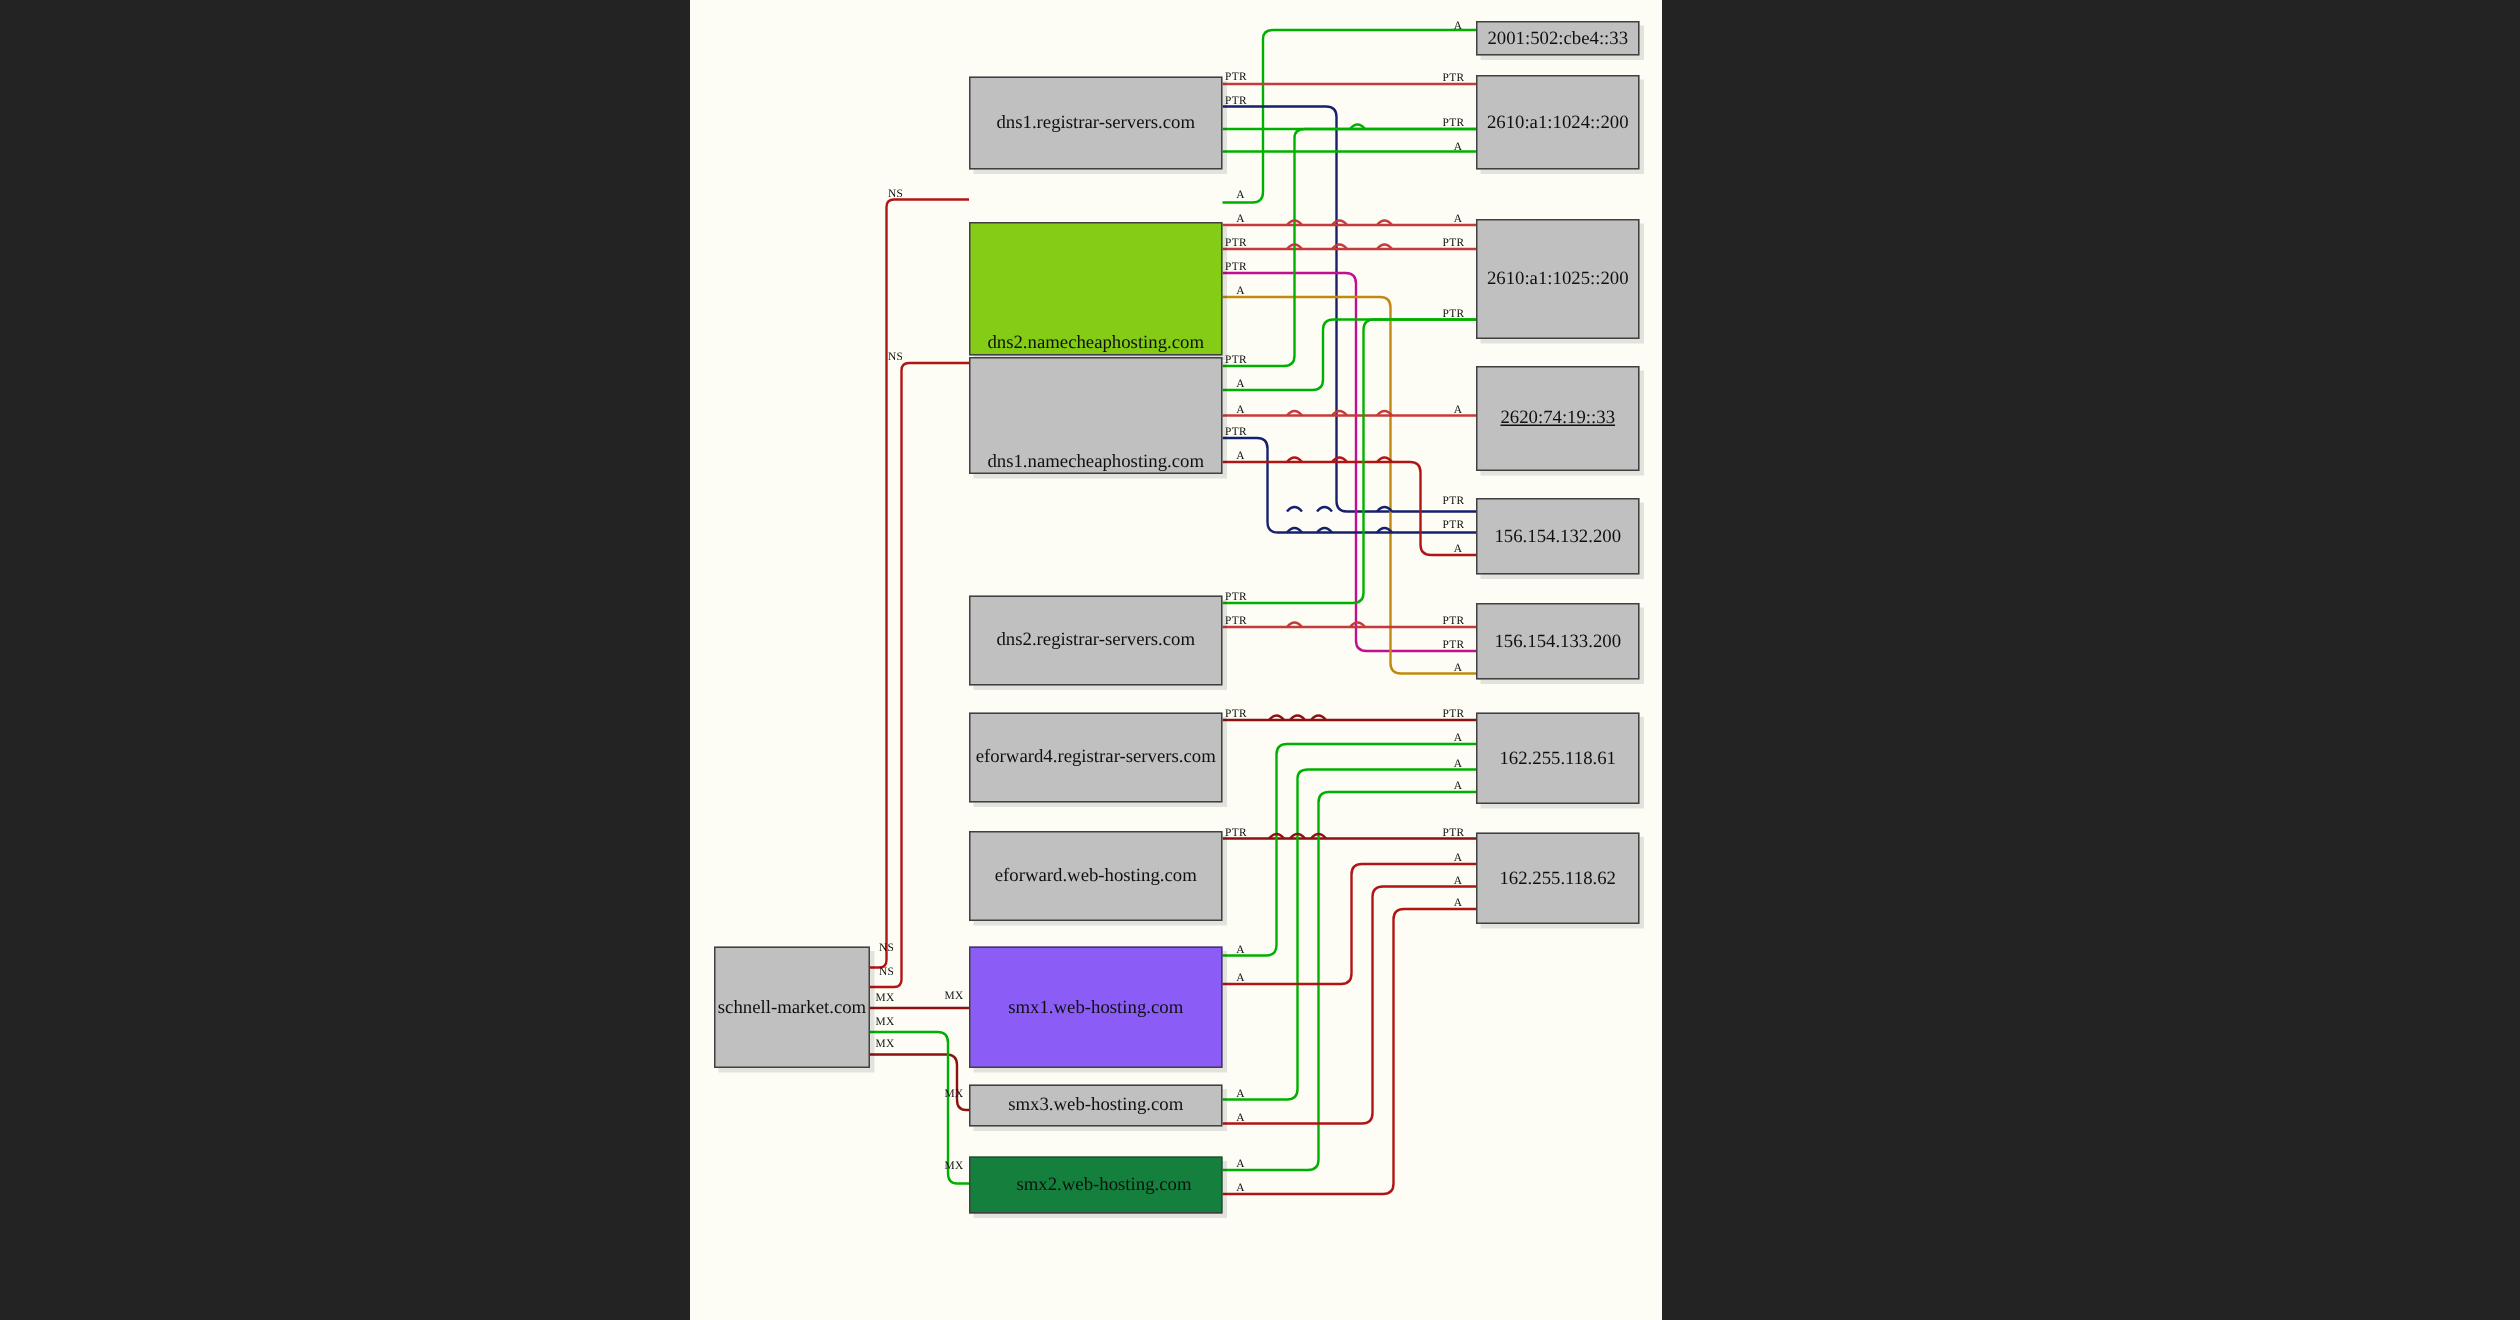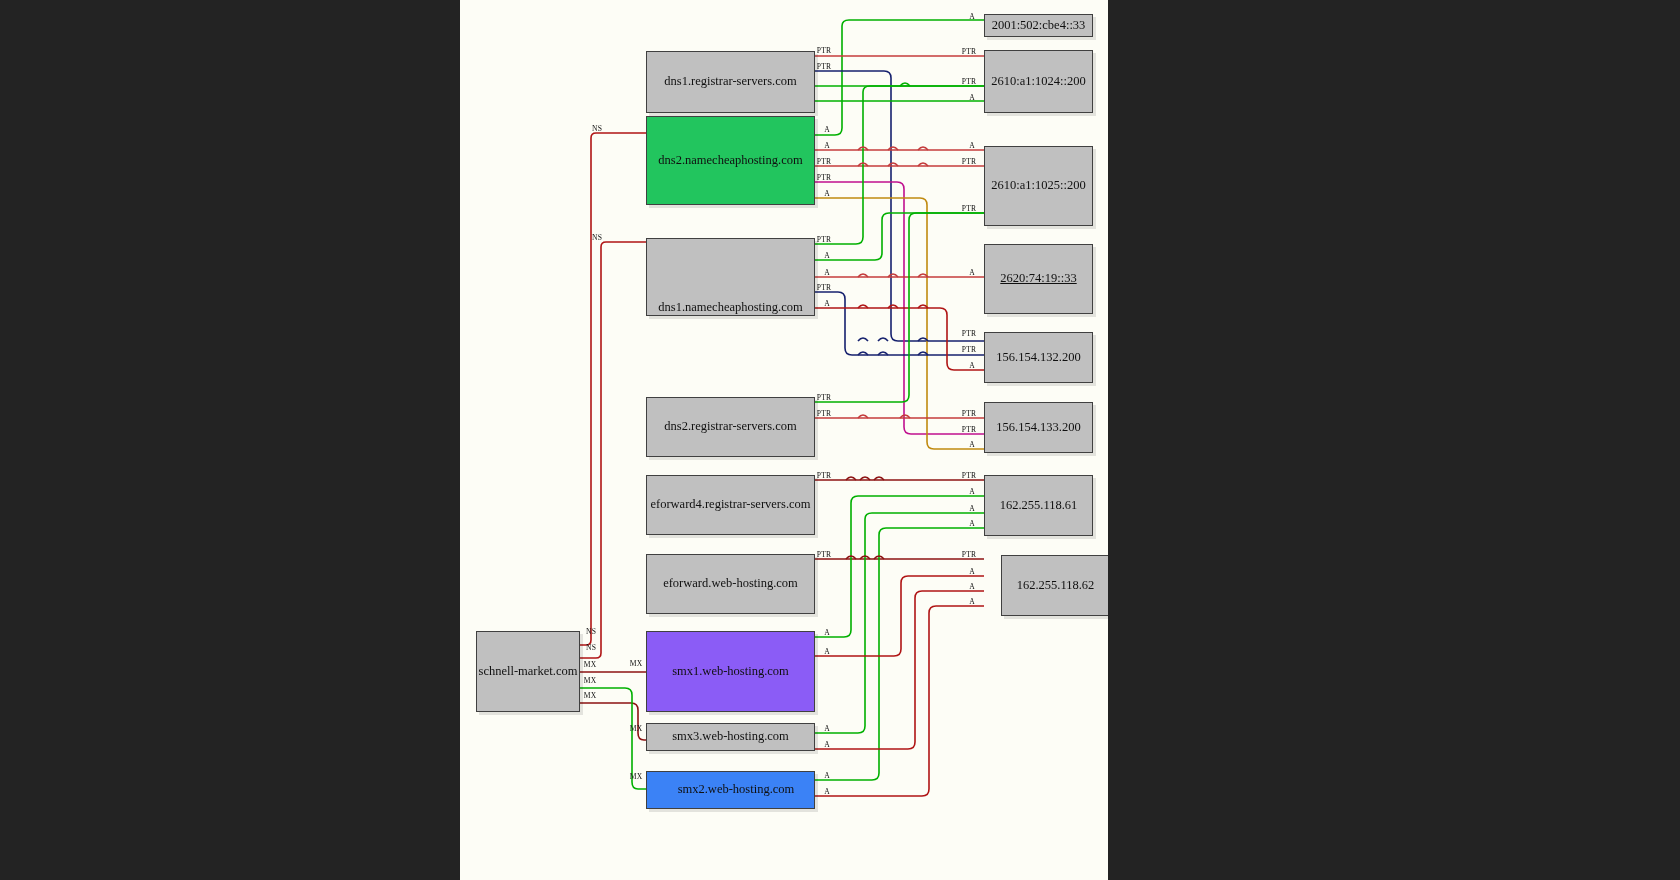--- a/index.html
+++ b/index.html
@@ -110,42 +110,42 @@
       </g>
     </svg>
 
     <div id="nodes-layer">
         <div class="node" style="left: 16px; top: 631px; width: 104px; height: 81px; background: rgb(192, 192, 192); border-color: rgb(64, 64, 64);">
           <span>schnell-market.com</span>
         </div>
         <div class="node" style="left: 186px; top: 51px; width: 169px; height: 62px; background: rgb(192, 192, 192); border-color: rgb(64, 64, 64);">
           <span>dns1.registrar-servers.com</span>
         </div>
-        <div class="node" style="left: 186px; top: 116px; width: 169px; height: 89px; background: #22c55e; border-color: rgb(64, 64, 64);">
+        <div class="node" style="left: 186px; top: 148px; width: 169px; height: 89px; background: #84cc16; border-color: rgb(64, 64, 64); align-items: flex-end;">
           <span>dns2.namecheaphosting.com</span>
         </div>
         <div class="node" style="left: 186px; top: 238px; width: 169px; height: 78px; background: rgb(192, 192, 192); border-color: rgb(64, 64, 64); align-items: flex-end;">
           <span>dns1.namecheaphosting.com</span>
         </div>
         <div class="node" style="left: 186px; top: 397px; width: 169px; height: 60px; background: rgb(192, 192, 192); border-color: rgb(64, 64, 64);">
           <span>dns2.registrar-servers.com</span>
         </div>
         <div class="node" style="left: 186px; top: 475px; width: 169px; height: 60px; background: rgb(192, 192, 192); border-color: rgb(64, 64, 64);">
           <span>eforward4.registrar-servers.com</span>
         </div>
         <div class="node" style="left: 186px; top: 554px; width: 169px; height: 60px; background: rgb(192, 192, 192); border-color: rgb(64, 64, 64);">
           <span>eforward.web-hosting.com</span>
         </div>
         <div class="node" style="left: 186px; top: 631px; width: 169px; height: 81px; background: #8b5cf6; border-color: rgb(64, 64, 64);">
           <span>smx1.web-hosting.com</span>
         </div>
         <div class="node" style="left: 186px; top: 723px; width: 169px; height: 28px; background: rgb(192, 192, 192); border-color: rgb(64, 64, 64);">
           <span>smx3.web-hosting.com</span>
         </div>
-        <div class="node" style="left: 186px; top: 771px; width: 169px; height: 38px; background: #3b82f6; border-color: rgb(64, 64, 64); padding-left: 11px;">
+        <div class="node" style="left: 186px; top: 771px; width: 169px; height: 38px; background: #15803d; border-color: rgb(64, 64, 64); padding-left: 11px;">
           <span>smx2.web-hosting.com</span>
         </div>
         <div class="node" style="left: 524px; top: 14px; width: 109px; height: 23px; background: rgb(192, 192, 192); border-color: rgb(64, 64, 64);">
           <span>2001:502:cbe4::33</span>
         </div>
         <div class="node" style="left: 524px; top: 50px; width: 109px; height: 63px; background: rgb(192, 192, 192); border-color: rgb(64, 64, 64);">
           <span>2610:a1:1024::200</span>
         </div>
         <div class="node" style="left: 524px; top: 136px; width: 109px; height: 80px; background: rgb(192, 192, 192); border-color: rgb(64, 64, 64); margin-top: 10px;">
           <span>2610:a1:1025::200</span>
@@ -155,21 +155,21 @@
         </div>
         <div class="node" style="left: 524px; top: 332px; width: 109px; height: 51px; background: rgb(192, 192, 192); border-color: rgb(64, 64, 64);">
           <span>156.154.132.200</span>
         </div>
         <div class="node" style="left: 524px; top: 402px; width: 109px; height: 51px; background: rgb(192, 192, 192); border-color: rgb(64, 64, 64);">
           <span>156.154.133.200</span>
         </div>
         <div class="node" style="left: 524px; top: 475px; width: 109px; height: 61px; background: rgb(192, 192, 192); border-color: rgb(64, 64, 64);">
           <span>162.255.118.61</span>
         </div>
-        <div class="node" style="left: 524px; top: 555px; width: 109px; height: 61px; background: rgb(192, 192, 192); border-color: rgb(64, 64, 64); margin-left: 17px;">
+        <div class="node" style="left: 524px; top: 555px; width: 109px; height: 61px; background: rgb(192, 192, 192); border-color: rgb(64, 64, 64);">
           <span>162.255.118.62</span>
         </div>
       </div>
     <div id="labels-layer">
         <div class="elabel" style="left: 137px; top: 133px;">NS</div>
         <div class="elabel" style="left: 137px; top: 242px;">NS</div>
         <div class="elabel" style="left: 131px; top: 636px;">NS</div>
         <div class="elabel" style="left: 131px; top: 652px;">NS</div>
         <div class="elabel" style="left: 130px; top: 669px;">MX</div>
         <div class="elabel" style="left: 130px; top: 685px;">MX</div>

